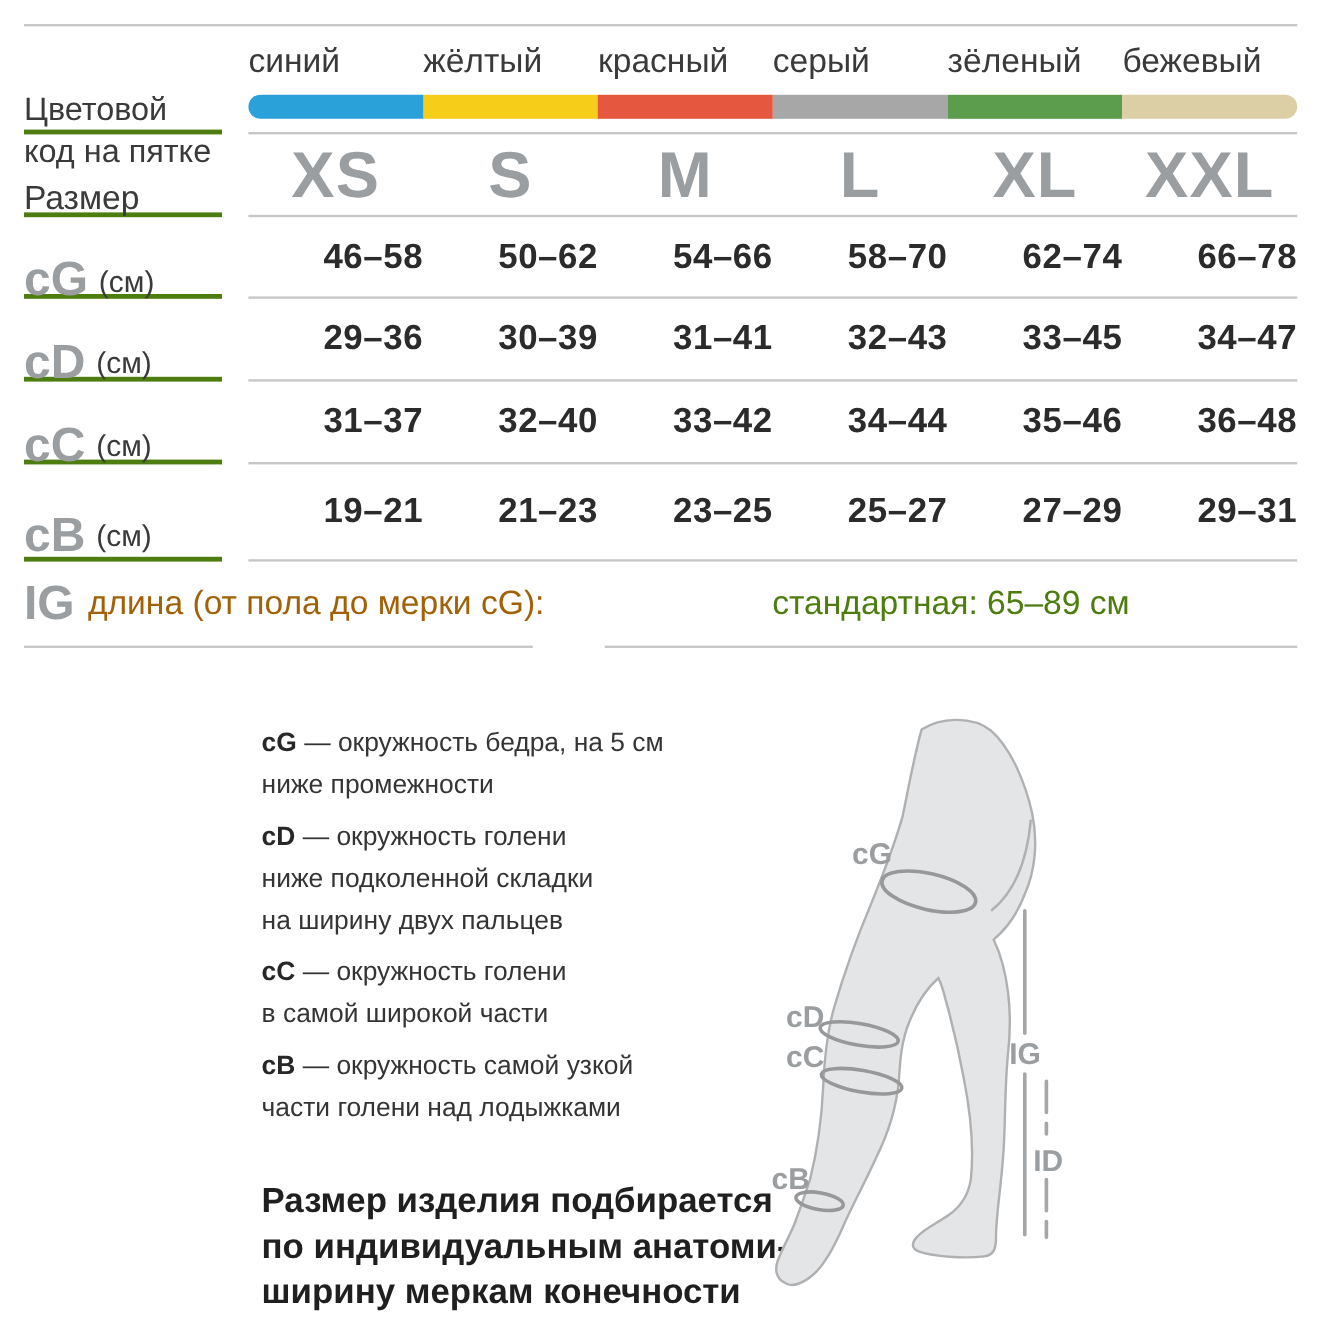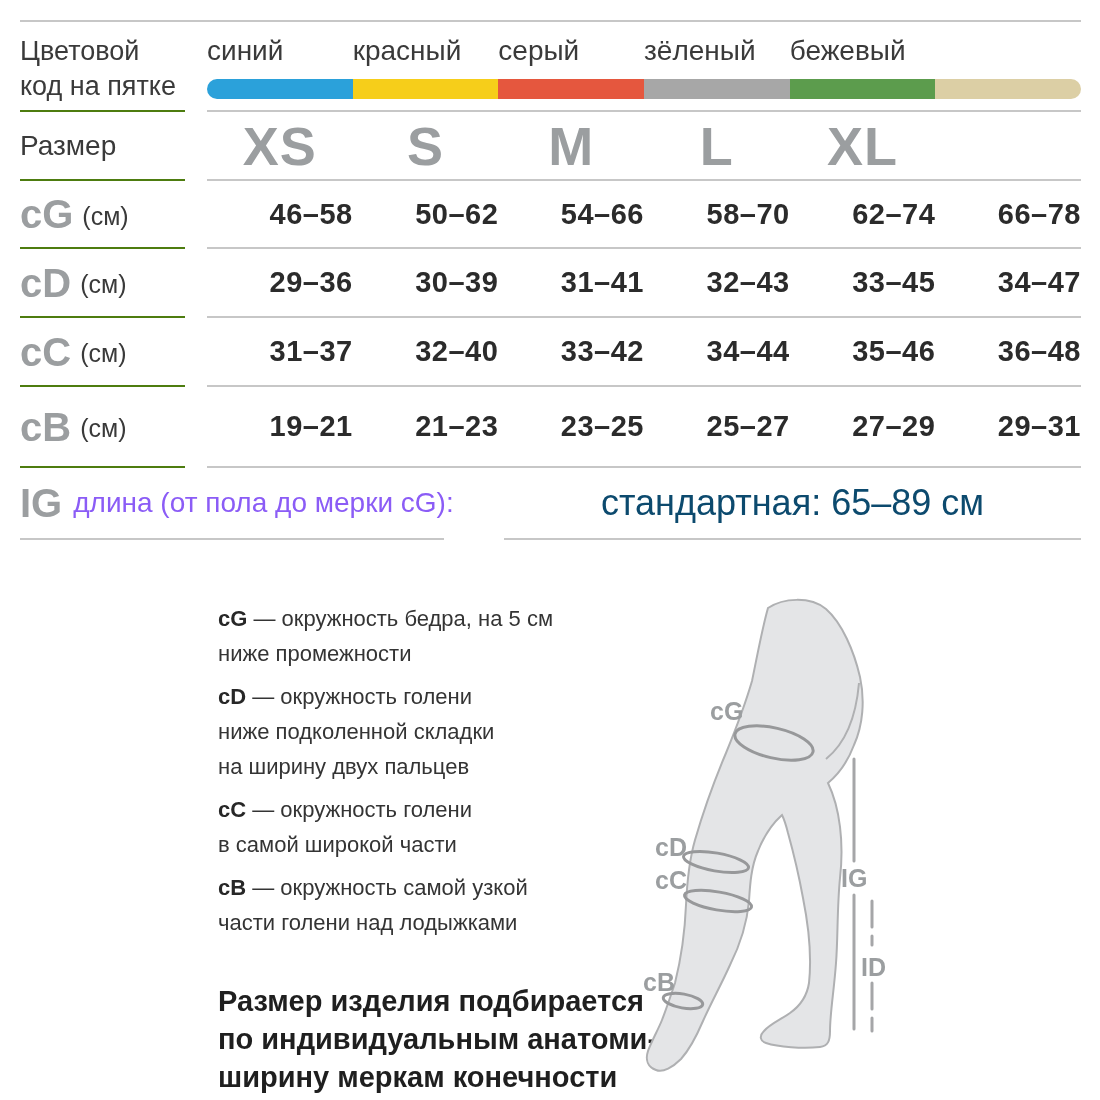--- a/index.html
+++ b/index.html
@@ -4,21 +4,21 @@
 <style>
   html,body { margin:0; padding:0; background:#fff; }
   .page {
     position:relative; width:1100px; height:1100px; background:#fff;
     font-family:"Liberation Sans", sans-serif; color:#3a3a3a; overflow:hidden;
   }
 
   
   .size-table { position:absolute; left:20px; top:20px; width:1061px; border-top:2px solid #c7c7c7; }
   .t-row { display:flex; }
-  .lab { width:165px; border-bottom:2px solid #4d7c0f; box-sizing:border-box; }
+  .lab { width:165px; border-bottom:4px solid #4d7c0f; box-sizing:border-box;margin-top:40px; }
   .gap { width:22px; }
   .dat { flex:1; border-bottom:2px solid #c7c7c7; box-sizing:border-box; }
 
   
   .row-color { height:90px; }
   .row-color .lab { font-size:27px; line-height:35px; padding-top:12px; white-space:pre-line; }
   .color-names { display:grid; grid-template-columns:repeat(6,1fr); padding-top:12px; }
   .cname { text-align:left; font-size:28px; line-height:34px; color:#3a3a3a; }
   .color-bar { display:flex; height:20px; margin-top:11px; }
   .seg { flex:1; }
@@ -40,22 +40,22 @@
   .munit { font-size:25px; color:#3a3a3a; padding-top:4px; }
   .vals { display:grid; grid-template-columns:repeat(6,1fr); align-items:center; height:100%; }
   .val { text-align:right; font-weight:bold; font-size:29px; letter-spacing:0.5px; color:#2b2b2b; }
 
   
   .row-ig { height:72px; }
   .ig-left { width:424px; border-bottom:2px solid #c7c7c7; box-sizing:border-box;
              display:flex; align-items:center; gap:11px; white-space:nowrap; overflow:visible; }
   .ig-gap { width:60px; }
   .ig-right { flex:1; border-bottom:2px solid #c7c7c7; box-sizing:border-box;
-              display:flex; align-items:center; justify-content:center; font-size:36px; color:#0c4a6e; }
-  .ig-text { font-size:28px; color:#8b5cf6; }
+              display:flex; align-items:center; justify-content:center; font-size:28px; color:#4d7c0f; }
+  .ig-text { font-size:28px; color:#a16207; }
 
   
   .legend { position:absolute; left:218px; top:601px; width:470px; }
   .leg-item { margin:0 0 8px 0; font-size:22px; line-height:35px; color:#343434; white-space:pre-line; }
   .leg-item b { color:#272727; }
   .leg-note { margin:42px 0 0 0; font-size:29px; font-weight:bold; line-height:38px; color:#1f1f1f; white-space:pre-line; }
 
   
   .diagram { position:absolute; left:618px; top:593px; }
   .leg-fill { fill:#e4e5e7; stroke:#afb0b2; stroke-width:2; }
@@ -71,20 +71,21 @@
 
   <div class="size-table">
 
     <div class="t-row row-color">
       <div class="lab">Цветовой
 код на пятке</div>
       <div class="gap"></div>
       <div class="dat">
         <div class="color-names">
           <div class="cname">синий</div>
+          <div class="cname">жёлтый</div>
           <div class="cname">красный</div>
           <div class="cname">серый</div>
           <div class="cname">зёленый</div>
           <div class="cname">бежевый</div>
         </div>
         <div class="color-bar">
           <div class="seg" style="background: rgb(43, 161, 218);"></div>
           <div class="seg" style="background: rgb(246, 206, 26);"></div>
           <div class="seg" style="background: rgb(229, 87, 62);"></div>
           <div class="seg" style="background: rgb(167, 167, 167);"></div>
@@ -96,20 +97,21 @@
 
     <div class="t-row row-size">
       <div class="lab">Размер</div>
       <div class="gap"></div>
       <div class="dat sizes">
         <div class="size-letter">XS</div>
         <div class="size-letter">S</div>
         <div class="size-letter">M</div>
         <div class="size-letter">L</div>
         <div class="size-letter">XL</div>
+        <div class="size-letter">XXL</div>
       </div>
     </div>
 
     <div class="t-row row-m">
       <div class="lab mrow-lab">
         <span class="mlab">cG</span>
         <span class="munit">(см)</span>
       </div>
       <div class="gap"></div>
       <div class="dat vals">

